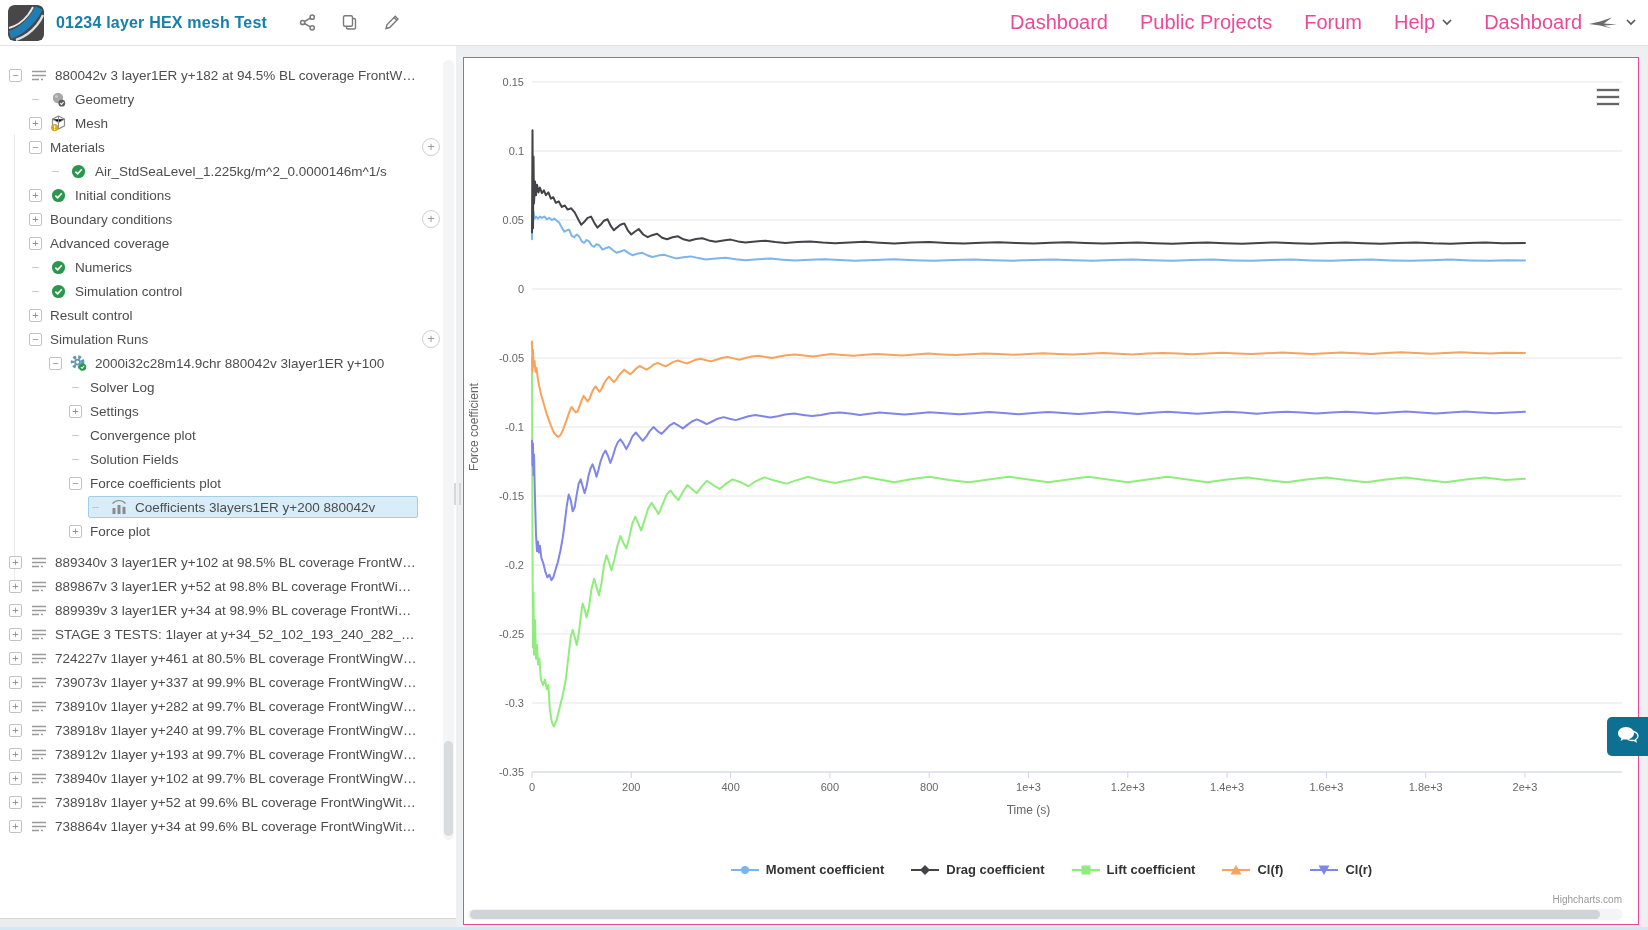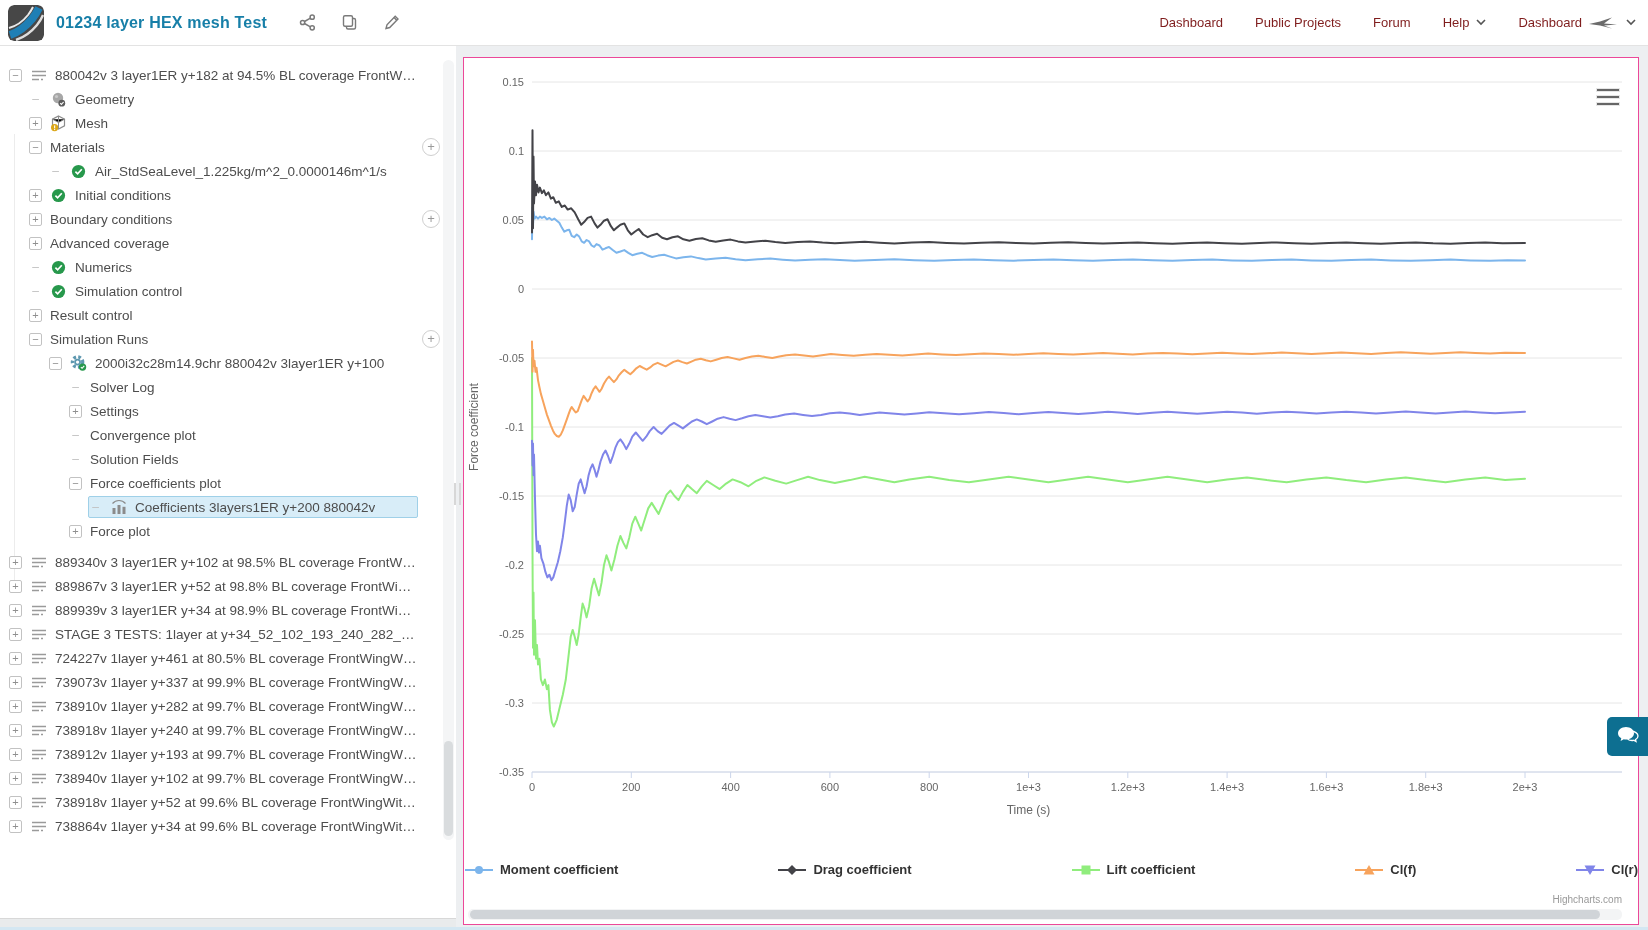--- a/index.html
+++ b/index.html
@@ -5,21 +5,21 @@
   * { margin:0; padding:0; box-sizing:border-box; }
   html,body { width:1648px; height:930px; overflow:hidden; }
   body { font-family:"Liberation Sans","DejaVu Sans",sans-serif; background:#edeff1; position:relative; color:#4a4a4a; }
 
   
   .app-header { position:absolute; top:0; left:0; right:0; height:46px; background:#fff; border-bottom:1px solid #e3e3e3; display:flex; align-items:center; padding:0 12px 0 8px; z-index:20; }
   .logo { width:36px; height:36px; border-radius:6px; overflow:hidden; flex:0 0 auto; }
   .proj-title { margin-left:12px; font-size:16px; font-weight:bold; color:#177fa8; letter-spacing:.2px; }
   .hdr-actions { display:flex; align-items:center; gap:25px; margin-left:32px; }
   .hdr-actions svg { display:block; }
-  .hdr-nav { margin-left:auto; display:flex; align-items:center; gap:32px; font-size:13px; color:#7f1d1d; }
+  .hdr-nav { margin-left:auto; display:flex; align-items:center; gap:32px; font-size:20px; color:#ec4899; }
   .hdr-nav .nav-item { cursor:pointer; display:flex; align-items:center; gap:7px; }
   .avatar-plane { display:flex; align-items:center; }
 
   
   .sidebar { position:absolute; top:46px; left:0; width:456px; bottom:0; background:#fff; }
   .tree { position:absolute; top:0; left:0; width:440px; bottom:84px; overflow:hidden; padding-top:17px; font-size:13.5px; }
   .tree-guide { position:absolute; left:14px; top:88px; height:452px; width:1px; background:#ececec; }
   .tree-row { height:24px; display:flex; align-items:center; white-space:nowrap; position:relative; }
   .tree-row.gap { margin-top:7px; }
   .row-inner { display:flex; align-items:center; flex:1; height:22px; margin-right:22px; overflow:hidden; border:1px solid transparent; border-radius:2px; }
@@ -35,21 +35,21 @@
   .job-handle { position:absolute; top:-8px; left:196px; width:36px; height:9px; background:#fafafa; border:1px solid #ddd; border-top:none; border-radius:0 0 4px 4px; display:flex; flex-direction:column; align-items:center; justify-content:center; gap:2px; cursor:ns-resize; }
   .job-handle i { width:16px; height:1px; background:#bbb; }
   .job-label { font-size:16px; color:#3d3d3d; padding:12px 0 0 30px; }
   .sidebar-bottom-strip { position:absolute; left:0; right:0; bottom:0; height:12px; background:#e9ebec; border-top:1px solid #d8d8d8; }
 
   
   .chart-card { position:absolute; left:463px; top:57px; width:1176px; height:868px; background:#fff; border:1px solid #ec4899; }
   .chart-svg { position:absolute; top:0; left:0; }
   .hc-menu { position:absolute; top:30px; right:18px; width:24px; height:18px; display:flex; flex-direction:column; justify-content:space-between; cursor:pointer; }
   .hc-menu i { height:4px; background:#666; border:1px solid #e6e6e6; }
-  .legend { position:absolute; top:804px; left:0; right:0; display:flex; justify-content:space-between; align-items:center; gap:26px; }
+  .legend { position:absolute; top:804px; left:0; right:0; display:flex; justify-content:center; align-items:center; gap:26px; }
   .legend-item { display:flex; align-items:center; gap:6px; font-size:13px; font-weight:bold; color:#333; cursor:pointer; }
   .credits { position:absolute; top:836px; right:16px; font-size:10px; color:#999; cursor:pointer; }
   .h-scroll-track { position:absolute; left:4px; right:16px; bottom:4px; height:11px; background:#f3f4f5; border-radius:5px; }
   .h-scroll-thumb { position:absolute; left:2px; top:1px; bottom:1px; width:calc(100% - 24px); background:#d0d4d8; border-radius:5px; cursor:pointer; }
 
   
   .splitter-handle { position:absolute; left:454px; top:483px; width:7px; height:22px; display:flex; justify-content:space-between; z-index:5; cursor:ew-resize; }
   .splitter-handle i { width:2px; height:100%; background:#d7d7d7; }
   .chat-btn { position:absolute; right:0; top:717px; width:41px; height:39px; background:#0d6f91; border:none; border-radius:5px 0 0 5px; display:flex; align-items:center; justify-content:center; cursor:pointer; z-index:30; }
   .page-bottom-strip { position:absolute; left:0; right:0; bottom:0; height:3px; background:#d4e7f2; z-index:25; }

